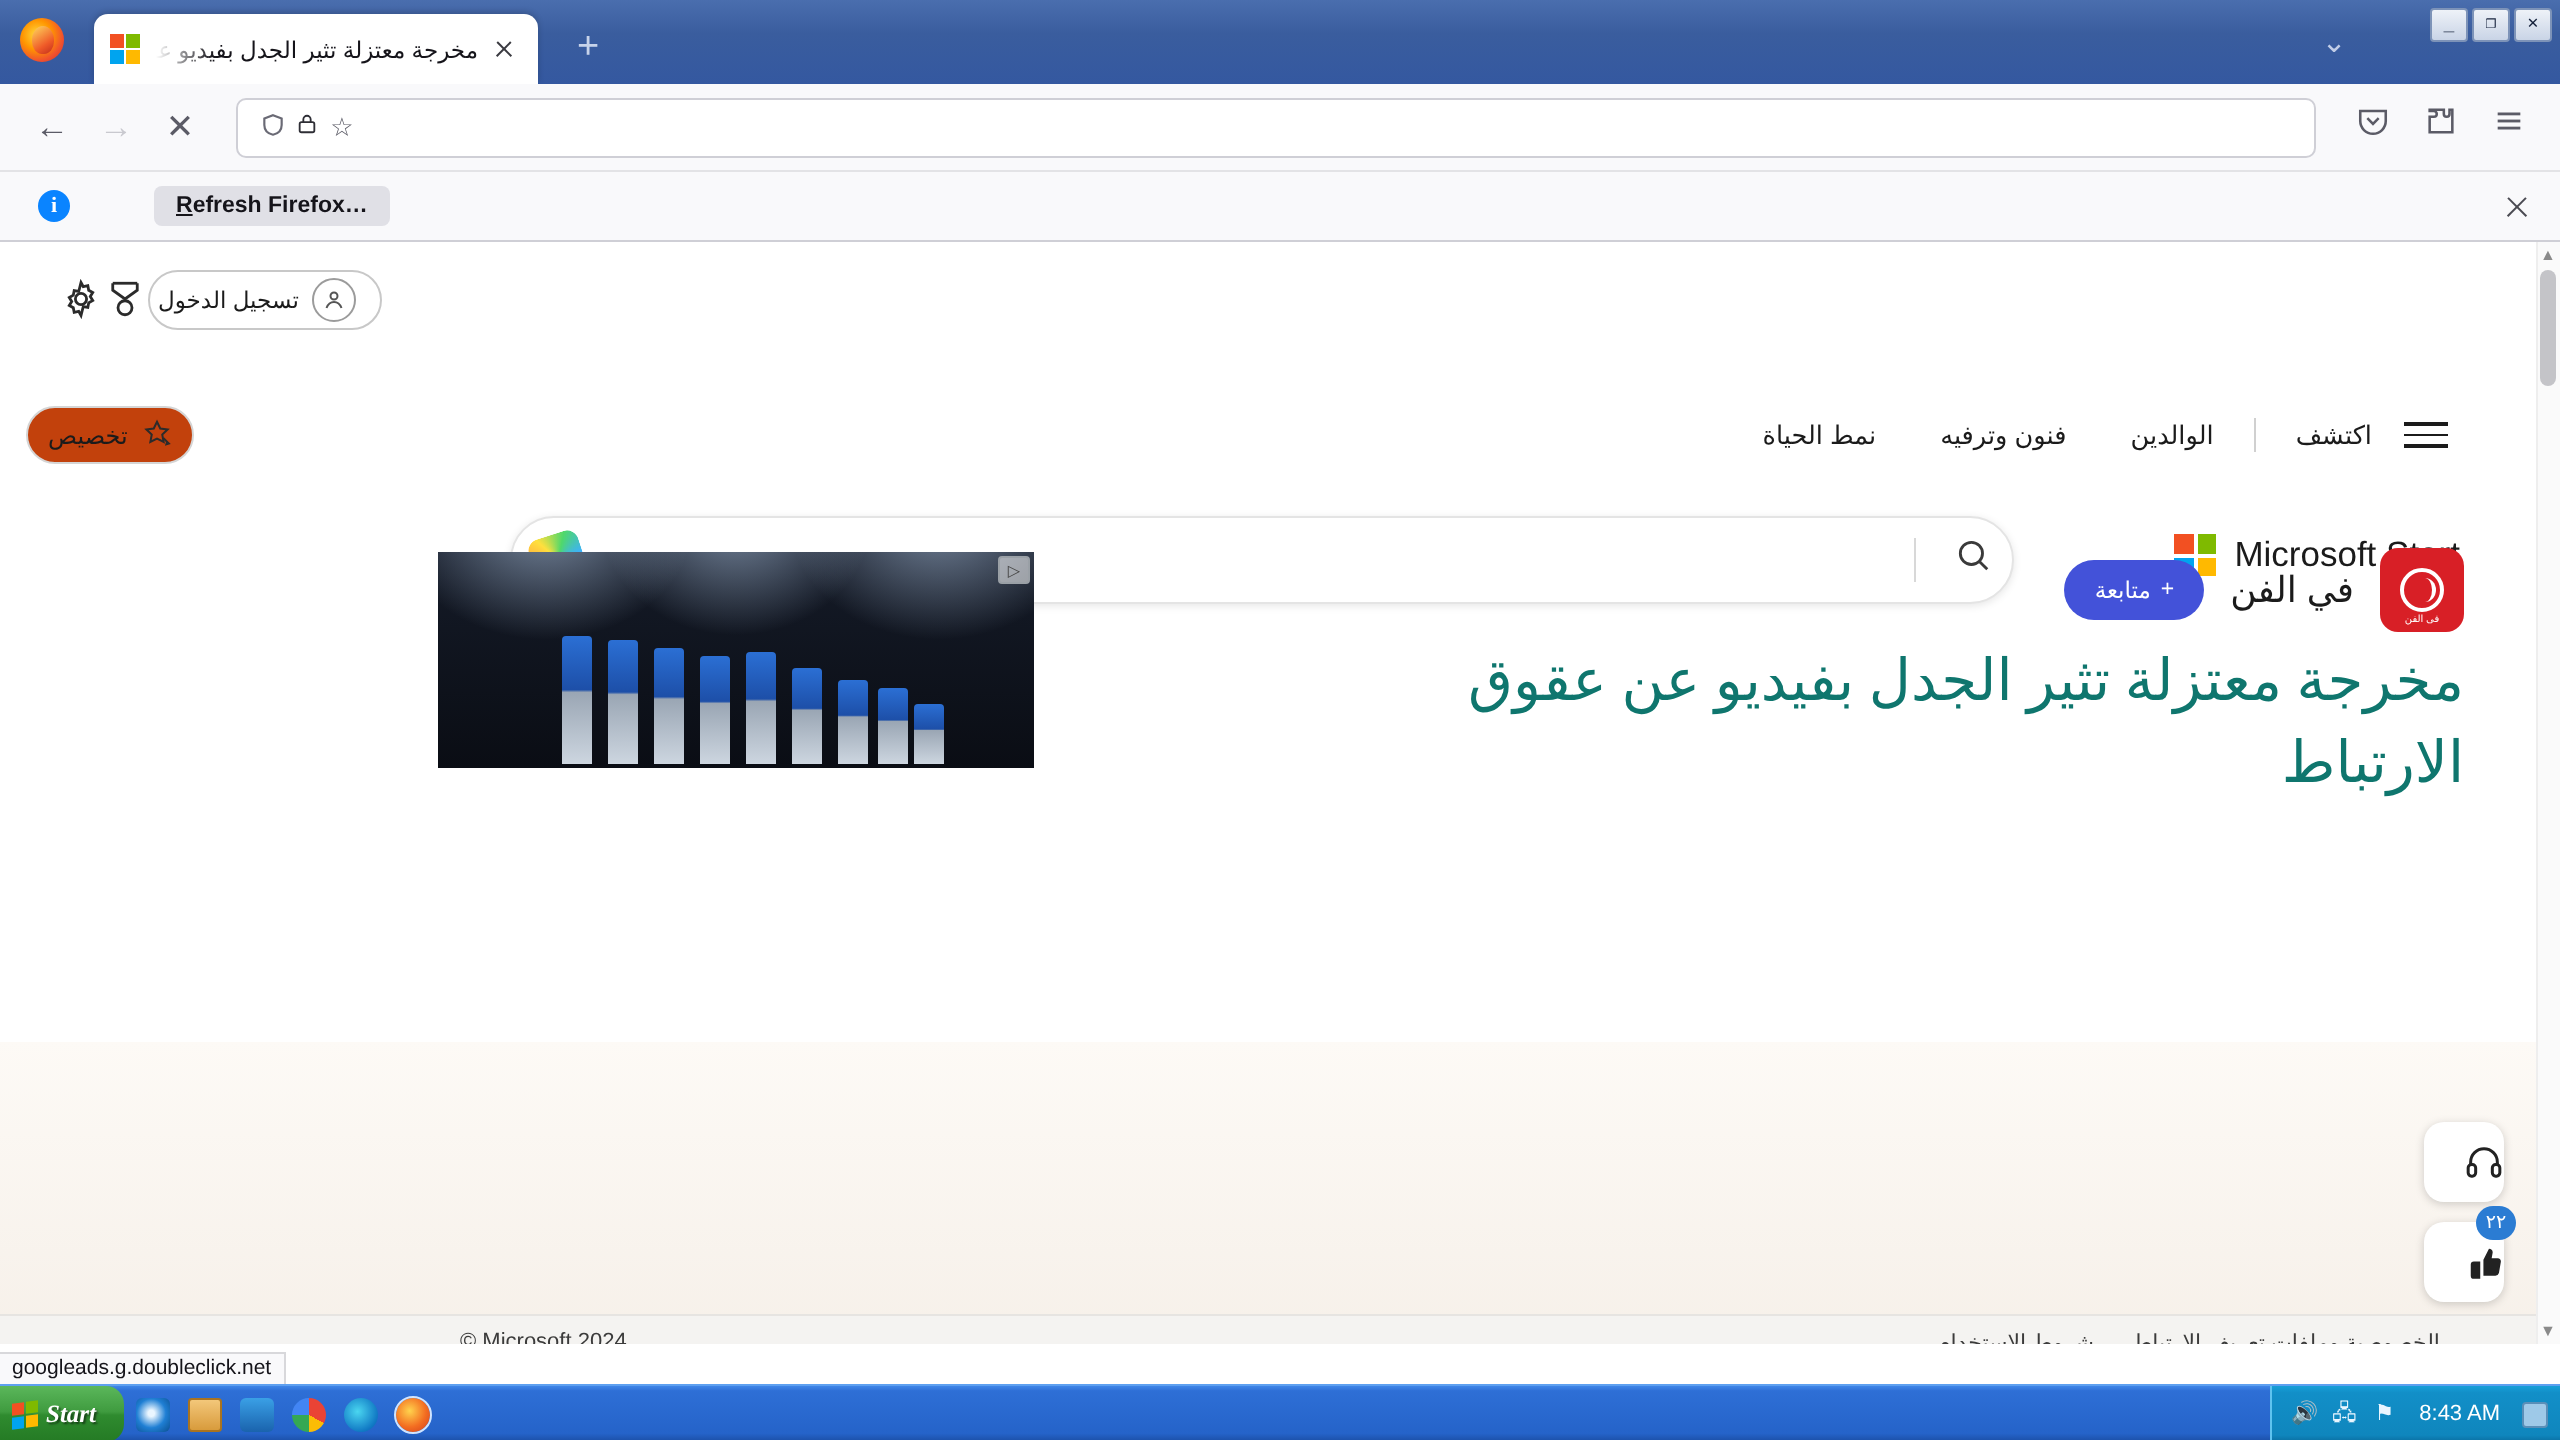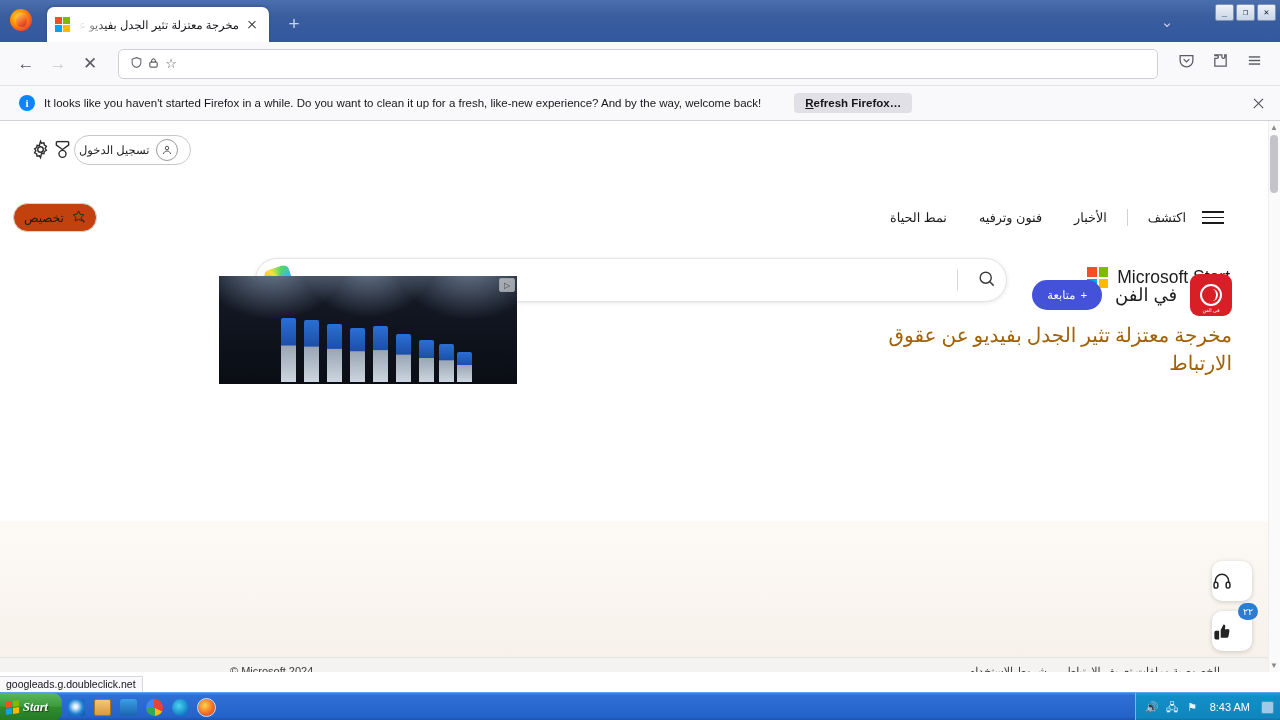--- a/index.html
+++ b/index.html
@@ -226,28 +226,28 @@
   .pub-logo .ring::after { content:""; position:absolute; left:5px; top:3px; width:9px; height:12px;
       border-right: 2.5px solid #fff; border-radius: 0 60% 60% 0; }
   .pub-logo .sub { position: absolute; bottom: 3px; left: 0; right: 0; text-align: center; font-size: 5px; color: #fff; }
   .pub-name { font-size: 18px; color: #1b1b1b; }
   .follow-btn {
     background: #4352d9; color: #fff; border-radius: 16px; height: 30px;
     display: flex; align-items: center; gap: 5px; padding: 0 15px; font-size: 11.5px; direction: rtl;
   }
   .headline {
     position: absolute; right: 48px; top: 200px; width: 700px;
-    direction: rtl; text-align: right; font-size: 20px; line-height: 1.42;
-    color: #a16207; font-family: "Liberation Serif", serif;
+    direction: rtl; text-align: right; font-size: 29px; line-height: 1.42;
+    color: #0f766e; font-family: "Liberation Serif", serif;
   }
   .float-actions { position: absolute; right: 28px; top: 440px; display: flex; flex-direction: column; gap: 10px; }
   .float-btn {
     width: 40px; height: 40px; border-radius: 10px; background: #fff;
     box-shadow: 0 1px 5px rgba(0,0,0,.18);
-    display: flex; align-items: center; justify-content: flex-start;
+    display: flex; align-items: center; justify-content: flex-end;
     font-size: 18px; color: #222; position: relative;
   }
   .float-badge {
     position: absolute; right: -6px; top: -8px; min-width: 20px; height: 17px;
     border-radius: 9px; background: #2b7cd3; color: #fff; font-size: 9.5px;
     line-height: 17px; text-align: center; padding: 0 4px;
   }
   .footer {
     position: absolute; left: 0; top: 536px; width: 1268px; height: 27px;
     background: #f4f3f1; border-top: 1px solid #e6e4e1;
@@ -366,21 +366,20 @@
           <line x1="4" y1="7" x2="20" y2="7"></line>
             <line x1="4" y1="12" x2="20" y2="12"></line>
             <line x1="4" y1="17" x2="20" y2="17"></line>
         </svg>
       </div>
     </div>
   </div>
 
   <div class="notifbar">
     <span class="notif-info">i</span>
-    <span class="notif-text">It looks like you haven't started Firefox in a while. Do you want to clean it up for a fresh, like-new experience? And by the way, welcome back!</span>
     <span class="notif-btn"><u>R</u><span>efresh Firefox…</span></span>
     <span class="notif-close"></span>
   </div>
 
   <div class="page">
 
     <div class="hdr-left">
       <span class="icon-btn">
         <svg width="21" height="21" viewBox="0 0 24 24" fill="none" stroke="#2b2b2b" stroke-width="1.6">
           <circle cx="12" cy="12" r="3.2"></circle>
@@ -438,21 +437,21 @@
     </div>
 
     <div class="navlinks">
       <span class="hamburger">
           <i></i>
           <i></i>
           <i></i>
         </span>
       <a href="#">اكتشف</a>
       <span class="vsep"></span>
-      <a href="#">الأخبار</a>
+      <a href="#">الوالدين</a>
       <a href="#">فنون وترفيه</a>
       <a href="#">نمط الحياة</a>
     </div>
 
     <div class="article-strip"></div>
 
     <div class="ad-card">
       <div class="ad-img">
         <span class="knife" style="left:62px;height:64px;"></span>
         <span class="knife" style="left:85px;height:62px;"></span>

